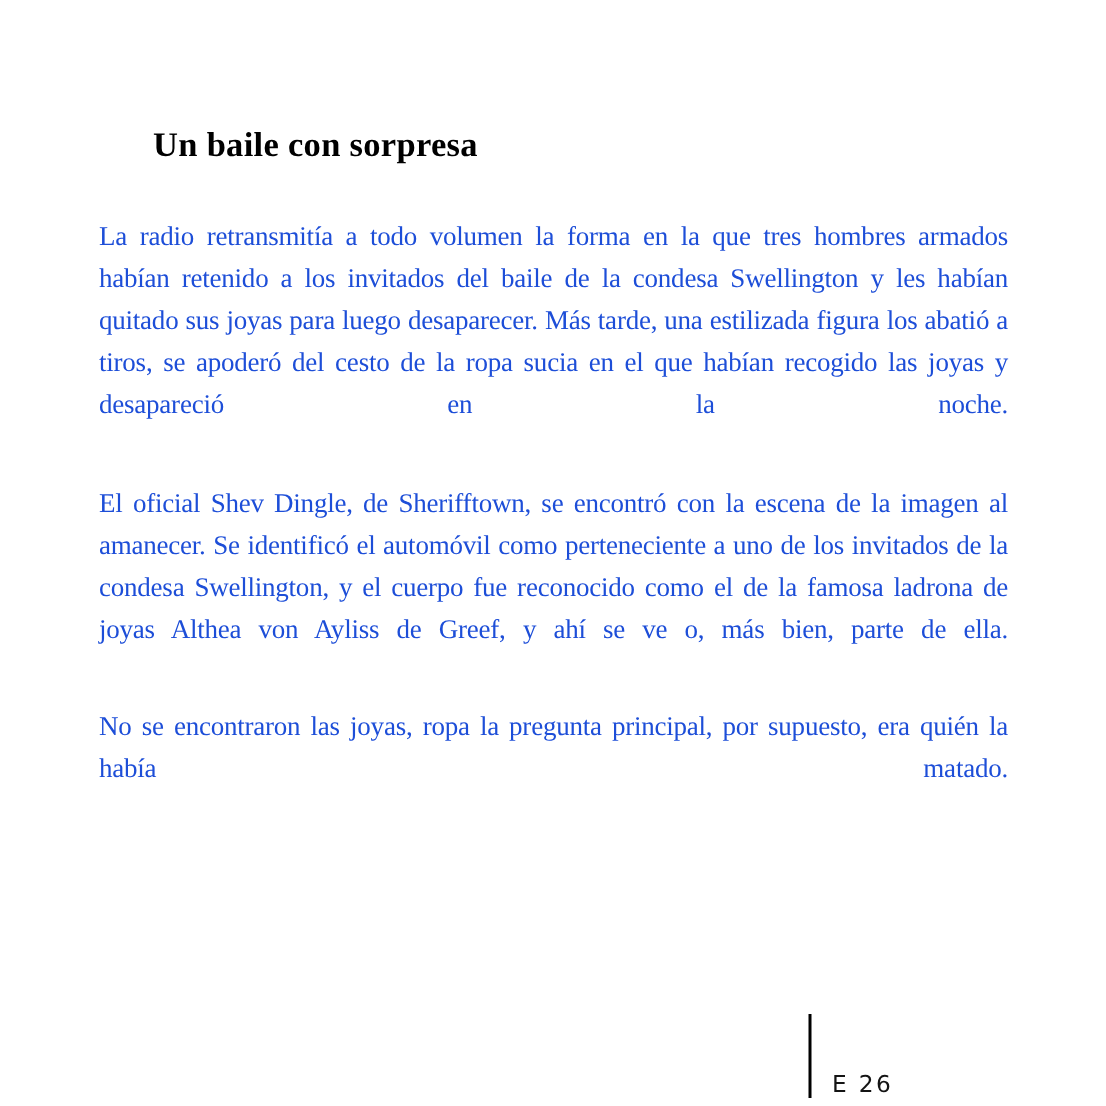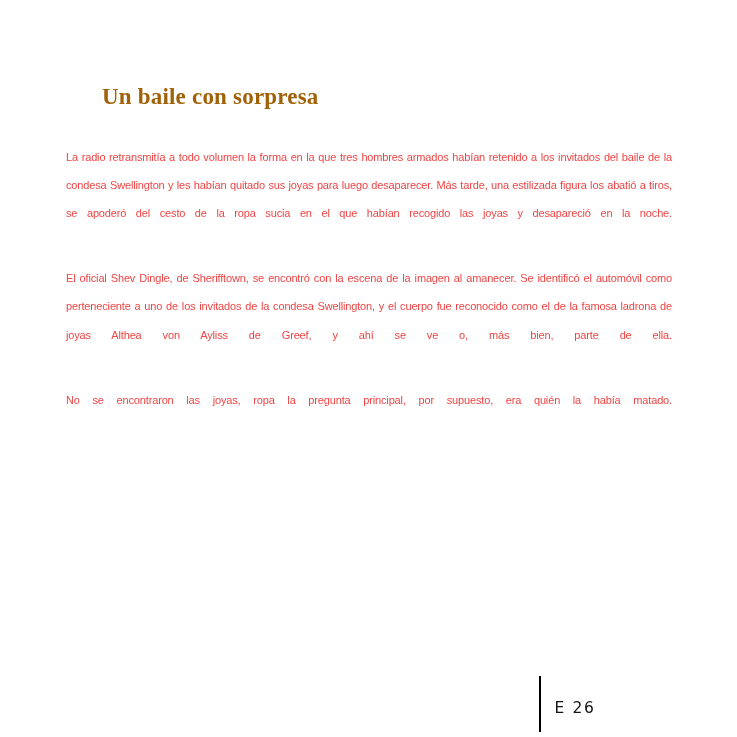--- a/index.html
+++ b/index.html
@@ -27,38 +27,38 @@
   .article-title {
     position: absolute;
     left: 102px;
     top: 83px;
     margin: 0;
     font-family: "Liberation Serif", "DejaVu Serif", serif;
     font-weight: bold;
     font-size: 23px;
     line-height: 28px;
     letter-spacing: 0.2px;
-    color: #a16207;
+    color: #000000;
     white-space: nowrap;
   }
 
   
   .body-block {
     position: absolute;
     left: 66px;
     top: 143px;
     width: 606px;
   }
 
   .body-paragraph {
     margin: 0 0 9px 0;
-    font-family: Liberation Sans, sans-serif;
-    font-size: 11px;
+    font-family: Liberation Serif, serif;
+    font-size: 18px;
     line-height: 28.1px;
-    color: #ef4444;
+    color: #1d4ed8;
     text-align: justify;
     text-justify: inter-word;
     letter-spacing: -0.15px;
     word-spacing: 0.2px;
     hyphens: none;
   }
 
   .body-paragraph:last-child {
     margin-bottom: 0;
   }
@@ -70,21 +70,21 @@
     width: 100%;
   }
 
   
   .footer {
     position: absolute;
     left: 539px;
     top: 676px;
     height: 56px;
     display: flex;
-    align-items: center;
+    align-items: flex-end;
   }
 
   .footer-rule {
     width: 1.6px;
     height: 56px;
     background: #000000;
     flex: 0 0 auto;
   }
 
   .footer-label {

